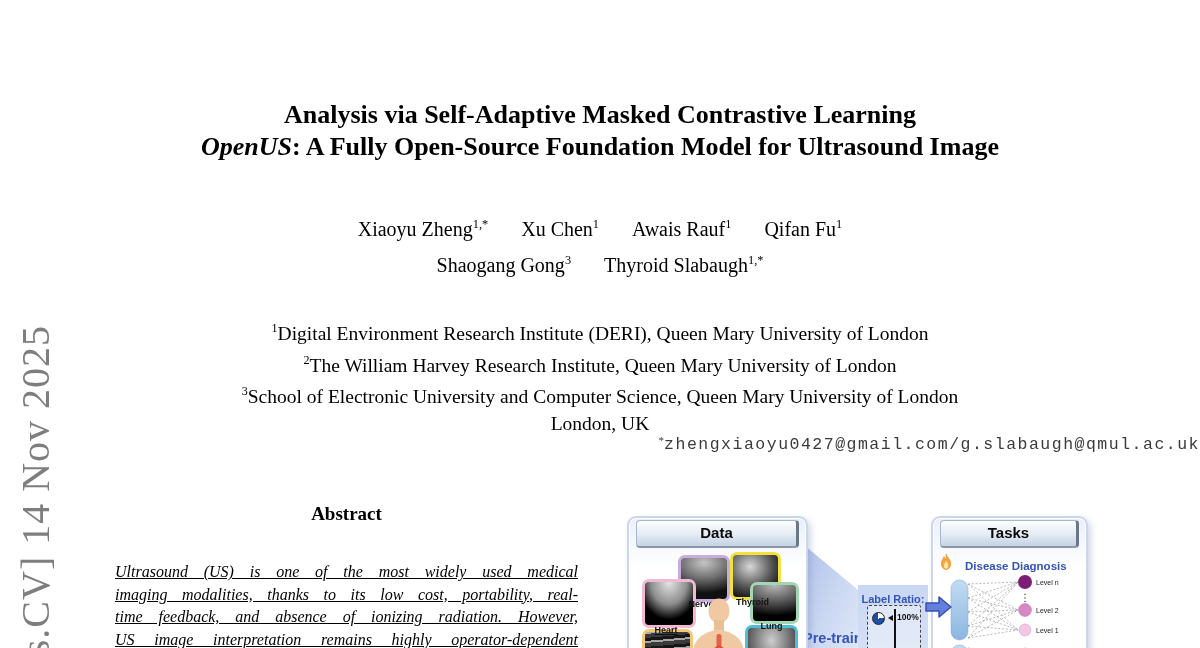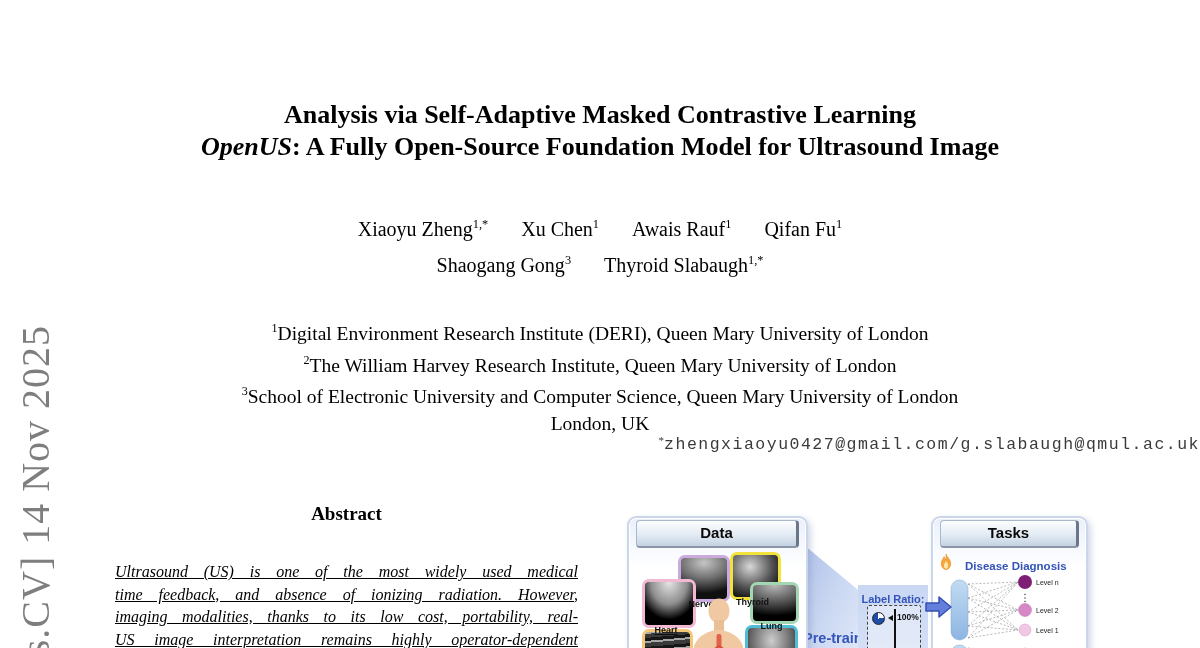--- a/index.html
+++ b/index.html
@@ -122,22 +122,22 @@
     <div><sup>3</sup><span>School of Electronic University and Computer Science, Queen Mary University of London</span></div>
     <div><span>London, UK</span></div>
   </div>
 
   <div class="contact"><sup>*</sup><span class="mail">zhengxiaoyu0427@gmail.com/g.slabaugh@qmul.ac.uk</span></div>
 
   <div class="abs-col">
     <div class="abs-head">Abstract</div>
     <div class="abs-body">
       <div class="ln">Ultrasound (US) is one of the most widely used medical</div>
+      <div class="ln">imaging modalities, thanks to its low cost, portability, real-</div>
       <div class="ln">time feedback, and absence of ionizing radiation. However,</div>
-      <div class="ln">imaging modalities, thanks to its low cost, portability, real-</div>
       <div class="ln">US image interpretation remains highly operator-dependent</div>
     </div>
   </div>
 
   <div class="fig">
 
     <div class="funnel"></div>
     <div class="pretrained">Pre-trained</div>
 
     <div class="panel p-data">

